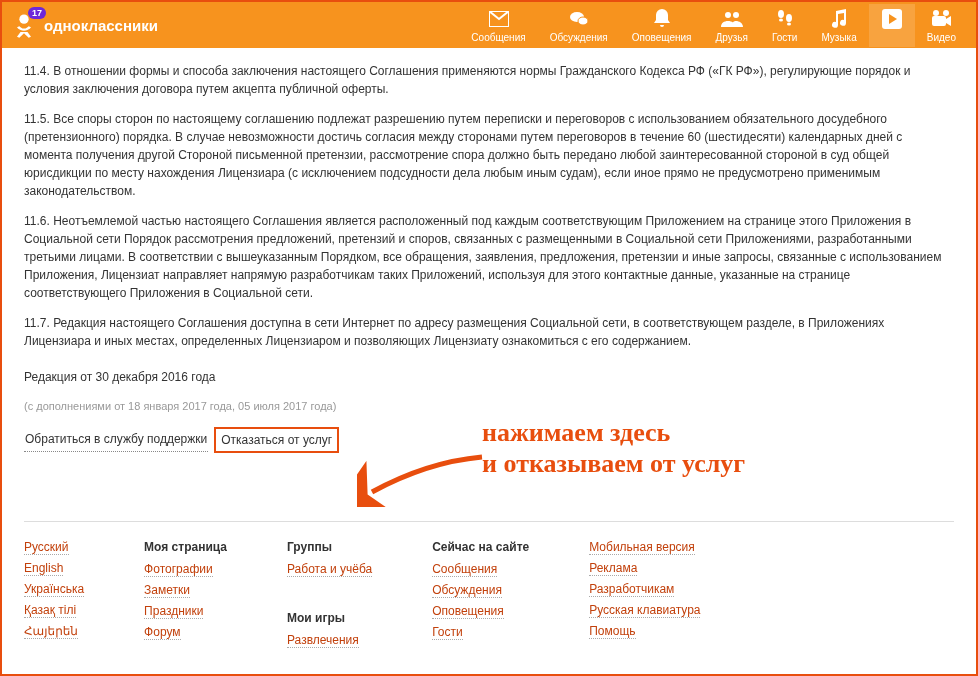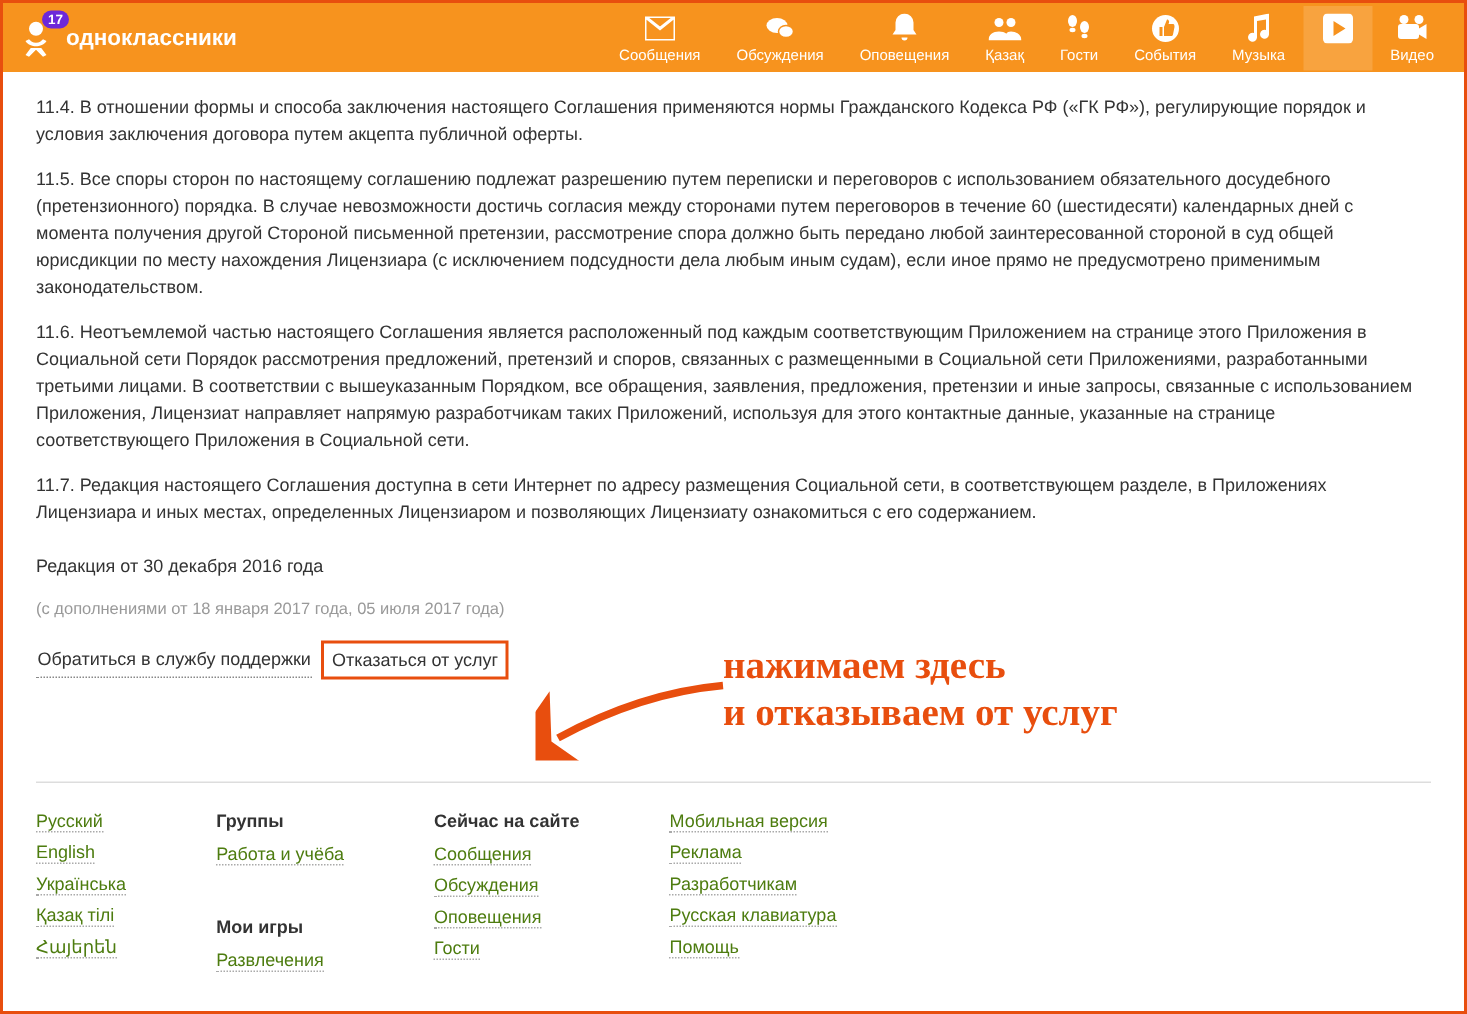--- a/index.html
+++ b/index.html
@@ -18,27 +18,27 @@
 
 .content { padding: 14px 22px 10px; font-size: 12px; line-height: 1.5; color: #333; }
 .content p { margin-bottom: 12px; }
 .revision { margin-top: 18px; margin-bottom: 2px; }
 .supplement { color: #999; font-size: 11px; margin-bottom: 18px; }
 .action-links { display: flex; gap: 6px; align-items: center; text-align: center; }
 .action-links a { color: #333; text-decoration: none; border-bottom: 1px dotted #888; font-size: 12px; padding: 3px 1px; cursor: pointer; }
 .refuse-link { border: 2px solid #e84e0e !important; padding: 2px 5px !important; border-bottom: 2px solid #e84e0e !important; }
 
 
-.annotation { position: absolute; top: 426px; left: 480px; color: #e84e0e; font-family: 'Comic Sans MS', cursive; font-size: 26px; line-height: 1.2; font-weight: bold; }
+.annotation { position: absolute; top: 415px; left: 480px; color: #e84e0e; font-family: 'Comic Sans MS', cursive; font-size: 26px; line-height: 1.2; font-weight: bold; }
 .arrow { position: absolute; top: 445px; left: 355px; }
 
 
 .footer { border-top: 1px solid #ddd; margin: 0 22px; padding: 18px 0; display: flex; gap: 60px; font-size: 12px; position: absolute; bottom: 8px; left: 0; right: 0; }
 .footer-col { display: flex; flex-direction: column; gap: 6px; }
-.footer-col a { color: #4d7c0f; text-decoration: none; border-bottom: 1px dotted #aaa; width: fit-content; cursor: pointer; }
+.footer-col a { color: #c2410c; text-decoration: none; border-bottom: 1px dotted #aaa; width: fit-content; cursor: pointer; }
 .footer-col .heading { color: #333; font-weight: bold; border: none; margin-bottom: 2px; }
 </style>
 </head>
 <body>
 
 <div class="header">
   <div class="logo-section">
     <svg class="logo-icon" viewBox="0 0 24 24">
         <circle cx="12" cy="7" r="4" fill="#fff"></circle>
         <path d="M6 14c1 2 4 3 6 3s5-1 6-3l-2-1c-1 1-2 2-4 2s-3-1-4-2zM9 18l-3 4 2 1 4-4 4 4 2-1-3-4" fill="#fff"></path>
@@ -73,41 +73,32 @@
       <span>Оповещения</span>
     </div>
     <div class="nav-item">
       <span class="nicon">
           <svg width="22" height="16" viewBox="0 0 22 16">
             <circle cx="7" cy="4" r="3" fill="#fff"></circle>
             <circle cx="15" cy="4" r="3" fill="#fff"></circle>
             <path d="M0 16c0-4 3-6 7-6s7 2 7 6M11 16c0-4 1-6 4-6s7 2 7 6" fill="#fff"></path>
           </svg>
         </span>
-      <span>Қазақ</span>
+      <span>Друзья</span>
     </div>
     <div class="nav-item">
       <span class="nicon">
           <svg width="18" height="20" viewBox="0 0 18 20">
             <ellipse cx="5" cy="5" rx="3" ry="4" fill="#fff"></ellipse>
             <ellipse cx="5" cy="11" rx="2" ry="1.5" fill="#fff"></ellipse>
             <ellipse cx="13" cy="9" rx="3" ry="4" fill="#fff"></ellipse>
             <ellipse cx="13" cy="15" rx="2" ry="1.5" fill="#fff"></ellipse>
           </svg>
         </span>
       <span>Гости</span>
-    </div>
-    <div class="nav-item">
-      <span class="nicon">
-          <svg width="20" height="20" viewBox="0 0 20 20">
-            <circle cx="10" cy="10" r="9" fill="#fff"></circle>
-            <path d="M6 9h2v6H6zM9 15V9l2-5c1 0 2 1 1 3h3c1 0 1 1 1 2l-1 5c0 1-1 1-1 1z" fill="#f7931e"></path>
-          </svg>
-        </span>
-      <span>События</span>
     </div>
     <div class="nav-item">
       <span class="nicon">
           <svg width="18" height="20" viewBox="0 0 18 20">
             <path d="M6 2l10-2v14a3 3 0 11-2-3V4L8 5v11a3 3 0 11-2-3z" fill="#fff"></path>
           </svg>
         </span>
       <span>Музыка</span>
     </div>
     <div class="nav-item" style="background:rgba(255,255,255,0.15)">
@@ -161,20 +152,27 @@
 
 <div class="footer">
   <div class="footer-col">
     <a>Русский</a>
     <a>English</a>
     <a>Українська</a>
     <a>Қазақ тілі</a>
     <a>Հայերեն</a>
   </div>
   <div class="footer-col">
+    <span class="heading">Моя страница</span>
+    <a>Фотографии</a>
+    <a>Заметки</a>
+    <a>Праздники</a>
+    <a>Форум</a>
+  </div>
+  <div class="footer-col">
     <span class="heading">Группы</span>
     <a>Работа и учёба</a>
     <span class="heading" style="margin-top:28px">Мои игры</span>
     <a>Развлечения</a>
   </div>
   <div class="footer-col">
     <span class="heading">Сейчас на сайте</span>
     <a>Сообщения</a>
     <a>Обсуждения</a>
     <a>Оповещения</a>

